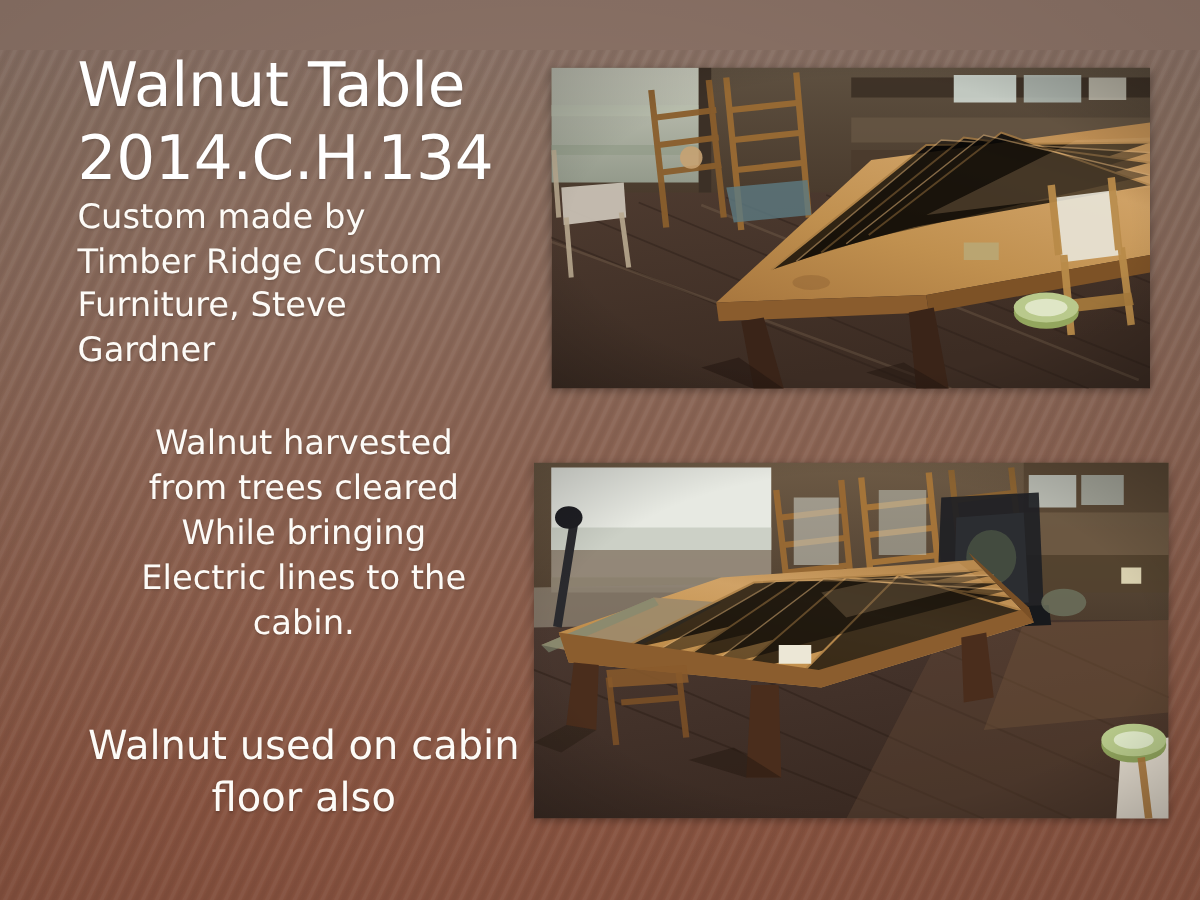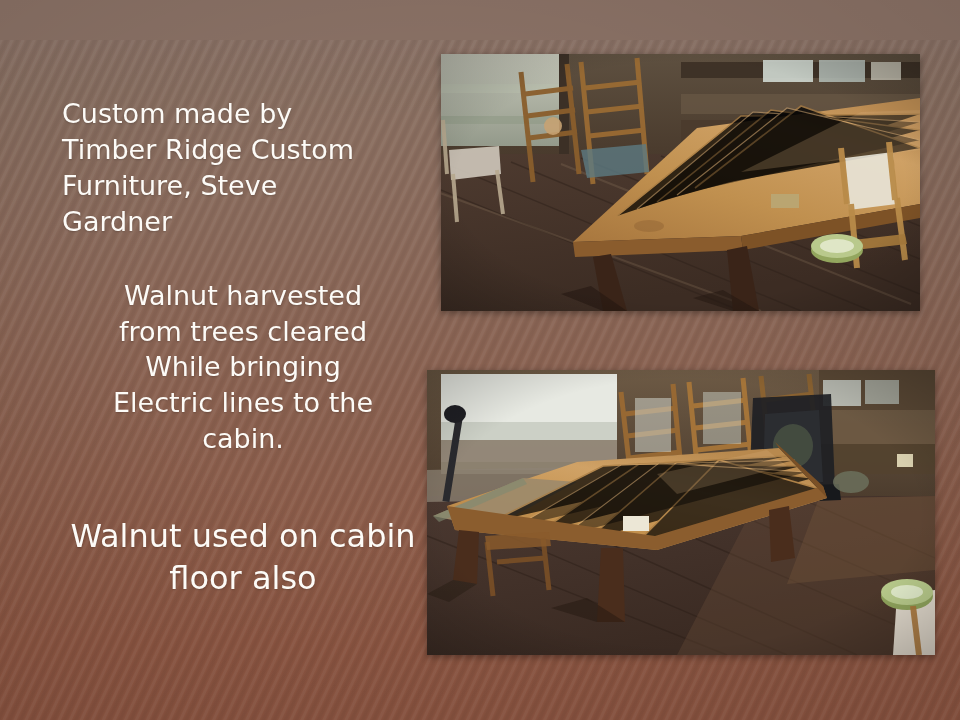--- a/index.html
+++ b/index.html
@@ -77,21 +77,21 @@
   }
 
   .body-block {
     color: #fdfbf7;
     font-size: 27px;
     line-height: 1.33;
     font-weight: 400;
     white-space: pre-line;
     text-shadow: 0 1px 2px rgba(0,0,0,0.18);
   }
-  #para-1 { margin-top: 56px; }
+  #para-1 { }
   #para-2 { margin-top: 38px; text-align: center; }
   #para-3 { margin-top: 58px; font-size: 32px; line-height: 1.32; text-align: center; }
 
   
   .photo {
     position: absolute;
     overflow: hidden;
     box-shadow: 0 2px 7px rgba(0,0,0,0.35);
   }
   #photo-1 { left: 441px; top: 54px;  width: 479px; height: 257px; }
@@ -103,20 +103,22 @@
 <body>
 
 <div id="slide">
 
   <div class="bg-base"></div>
   <div class="bg-stripes"></div>
   <div class="bg-vignette"></div>
 
   <div class="text-col">
 
+    <h1 class="slide-title">Walnut Table
+2014.C.H.134</h1>
 
     <div class="body-block" id="para-1">Custom made by
 Timber Ridge Custom
 Furniture, Steve
 Gardner</div>
 
     <div class="body-block" id="para-2">Walnut harvested
 from trees cleared
 While bringing
 Electric lines to the

